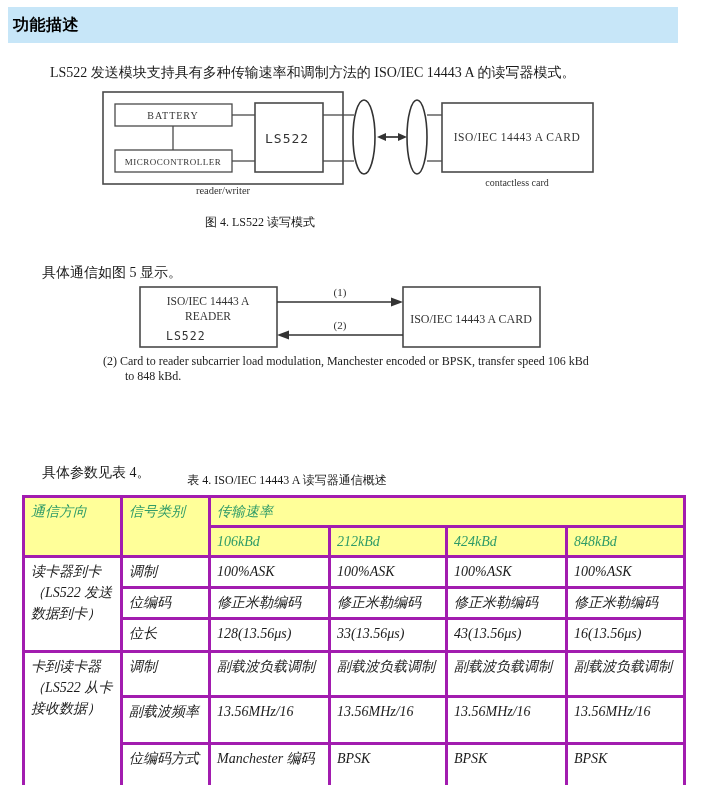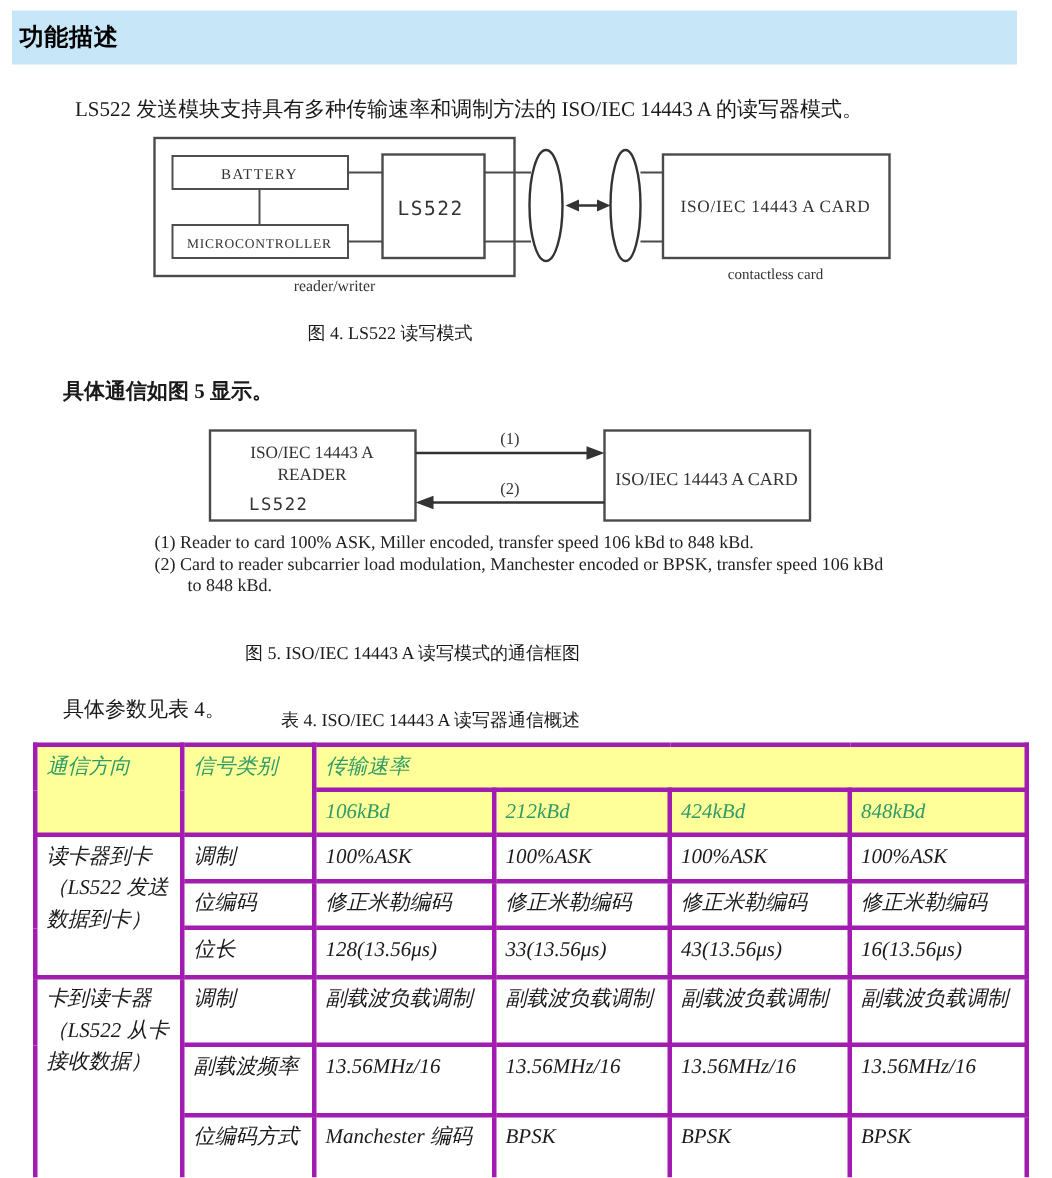--- a/index.html
+++ b/index.html
@@ -10,21 +10,21 @@
   .title-bar{
     position:absolute;left:8px;top:7px;width:670px;height:36px;
     background:#c7e6f8;display:flex;align-items:center;
   }
   .title-bar .t{
     font-family:"Liberation Sans","DejaVu Sans",sans-serif;
     font-weight:bold;font-size:16px;color:#000;padding-left:5px;letter-spacing:.5px;
   }
   .para{position:absolute;font-size:14px;white-space:nowrap;}
   .intro{left:50px;top:50px;}
-  .p2{left:42px;top:238px;font-weight:bold;}
+  .p2{left:42px;top:250px;}
   .p3{left:42px;top:450px;}
   .caption{position:absolute;font-size:12px;text-align:center;white-space:nowrap;}
   .cap4{left:0;top:214px;width:520px;}
   .cap5{left:0;top:427px;width:550px;}
   .capt{left:0;top:472px;width:574px;}
   .fig{position:absolute;}
   .fig4{left:93px;top:88px;}
   .fig5{left:130px;top:282px;}
   .fig text{fill:#333;font-family:"Liberation Serif","DejaVu Serif",serif;}
   .fig .mono{font-family:"DejaVu Sans Mono",monospace;letter-spacing:1px;}
@@ -107,26 +107,24 @@
     <line x1="147" y1="20" x2="263" y2="20" stroke="#333" stroke-width="1.7"></line>
     <polygon points="273,20 261,15.5 261,24.5" fill="#333"></polygon>
     <text x="210" y="14" font-size="11" text-anchor="middle">(1)</text>
 
     <line x1="157" y1="53" x2="273" y2="53" stroke="#333" stroke-width="1.7"></line>
     <polygon points="147,53 159,48.5 159,57.5" fill="#333"></polygon>
     <text x="210" y="47" font-size="11" text-anchor="middle">(2)</text>
   </svg>
 
   <div class="notes">
-    <div>(1) Reader to card 100% ASK, Miller encoded, transfer speed 106 kBd to 848 kBd.</div>
     <div>(2) Card to reader subcarrier load modulation, Manchester encoded or BPSK, transfer speed 106 kBd</div>
     <div class="indent">to 848 kBd.</div>
   </div>
 
-  <div class="caption cap5">图 5. ISO/IEC 14443 A 读写模式的通信框图</div>
 
   <p class="para p3">具体参数见表 4。</p>
 
   <div class="caption capt">表 4. ISO/IEC 14443 A 读写器通信概述</div>
 
   <table class="comm">
     <colgroup>
       <col style="width:98px">
         <col style="width:88px">
         <col style="width:120px">

